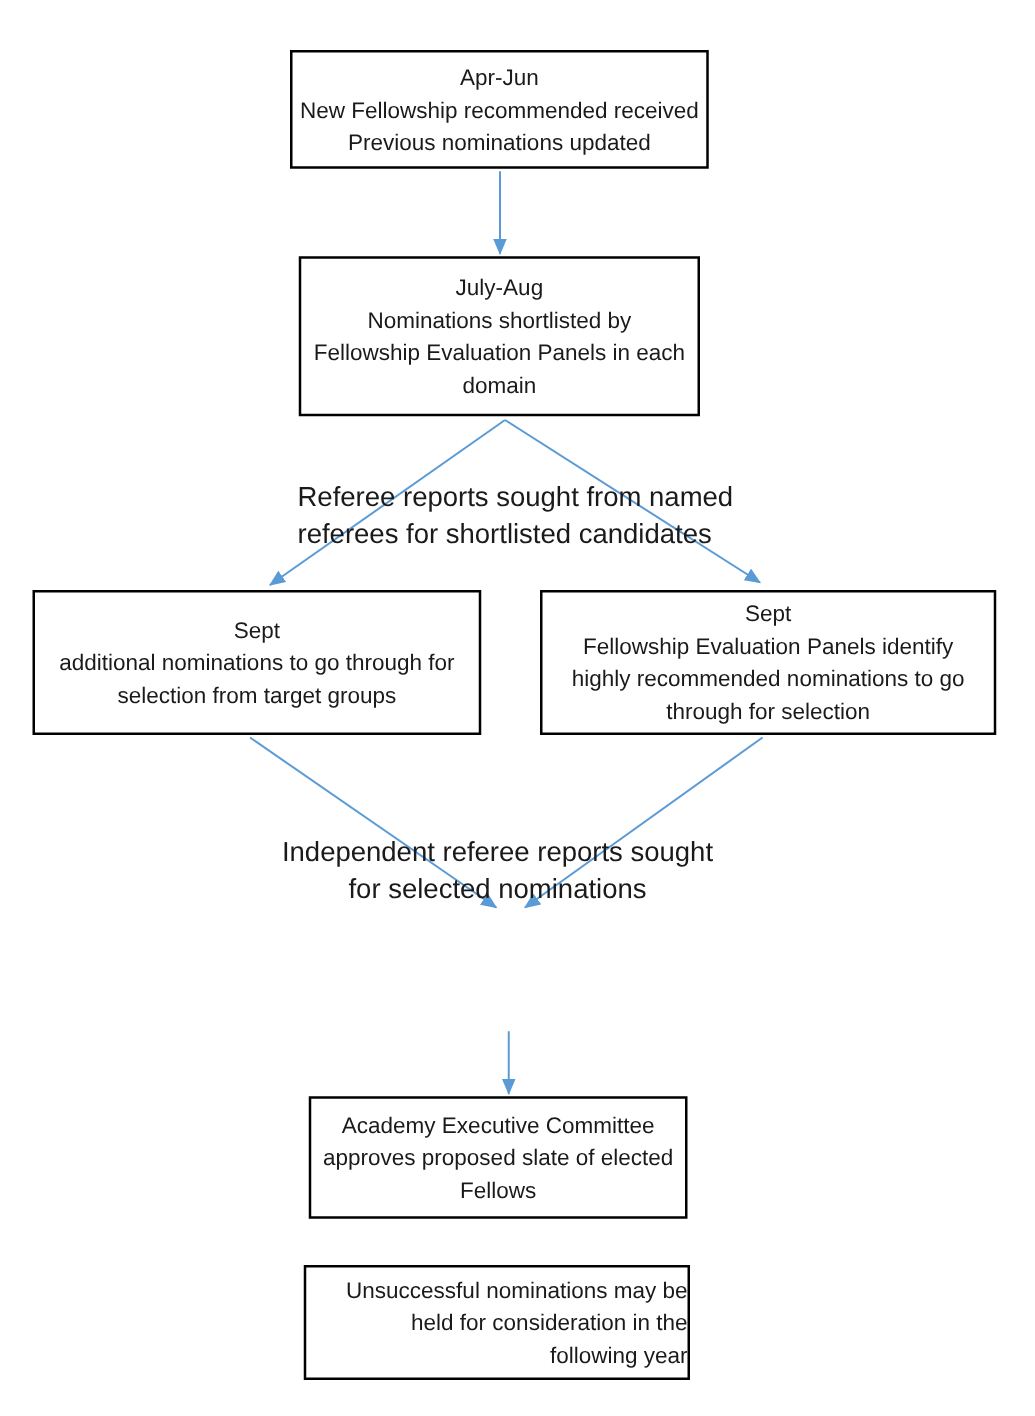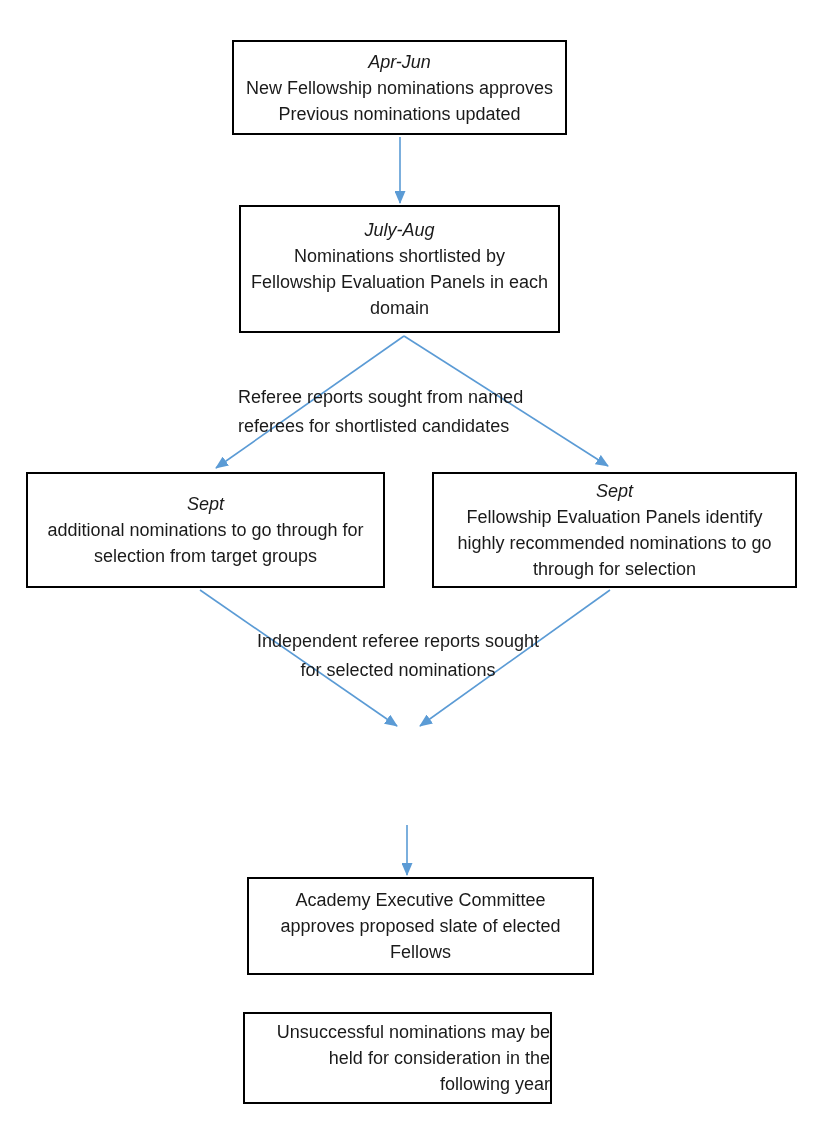--- a/index.html
+++ b/index.html
@@ -35,29 +35,29 @@
     display: flex;
     flex-direction: column;
     justify-content: center;
     align-items: center;
     text-align: center;
     font-size: 18px;
     line-height: 26px;
     z-index: 1;
     white-space: nowrap;
   }
-  .date { font-style: italic; }
+  .date { }
   .annotation {
     position: absolute;
-    font-size: 18px;
+    font-size: 22px;
     line-height: 29px;
     z-index: 1;
     white-space: nowrap;
   }
-  .annotation.centered { text-align: center; }
+  .annotation.centered { text-align: center; margin-top: 40px; }
 </style>
 </head>
 <body>
 
 <div class="canvas">
 
   <svg class="arrows" width="828" height="1133" viewBox="0 0 828 1133" aria-hidden="true">
     <defs>
       <marker id="ah" markerUnits="userSpaceOnUse" markerWidth="13" markerHeight="11" refX="12" refY="5.5" orient="auto">
         <path d="M0,0 L13,5.5 L0,11 Z"></path>
@@ -66,21 +66,21 @@
     <line x1="400" y1="137" x2="400" y2="203" marker-end="url(#ah)"></line>
     <line x1="404" y1="336" x2="216" y2="468" marker-end="url(#ah)"></line>
     <line x1="404" y1="336" x2="608" y2="466" marker-end="url(#ah)"></line>
     <line x1="200" y1="590" x2="397" y2="726" marker-end="url(#ah)"></line>
     <line x1="610" y1="590" x2="420" y2="726" marker-end="url(#ah)"></line>
     <line x1="407" y1="825" x2="407" y2="875" marker-end="url(#ah)"></line>
   </svg>
 
   <div class="flow-box" style="left:232px; top:40px; width:335px; height:95px;">
     <div class="date">Apr-Jun</div>
-    <div>New Fellowship nominations approves</div>
+    <div>New Fellowship recommended received</div>
     <div>Previous nominations updated</div>
   </div>
 
   <div class="flow-box" style="left:239px; top:205px; width:321px; height:128px;">
     <div class="date">July-Aug</div>
     <div>Nominations shortlisted by</div>
     <div>Fellowship Evaluation Panels in each</div>
     <div>domain</div>
   </div>
 
@@ -101,21 +101,21 @@
     <div>highly recommended nominations to go</div>
     <div>through for selection</div>
   </div>
 
   <div class="annotation centered" style="left:198px; top:627px; width:400px;">
     <div>Independent referee reports sought</div>
     <div>for selected nominations</div>
   </div>
 
 
-  <div class="flow-box" style="left:247px; top:877px; width:347px; height:98px;">
+  <div class="flow-box" style="left:247px; top:877px; width:303px; height:98px;">
     <div>Academy Executive Committee</div>
     <div>approves proposed slate of elected</div>
     <div>Fellows</div>
   </div>
 
   <div class="flow-box" style="left:243px; top:1012px; width:309px; height:92px;align-items:flex-end;">
     <div>Unsuccessful nominations may be</div>
     <div>held for consideration in the</div>
     <div>following year</div>
   </div>

